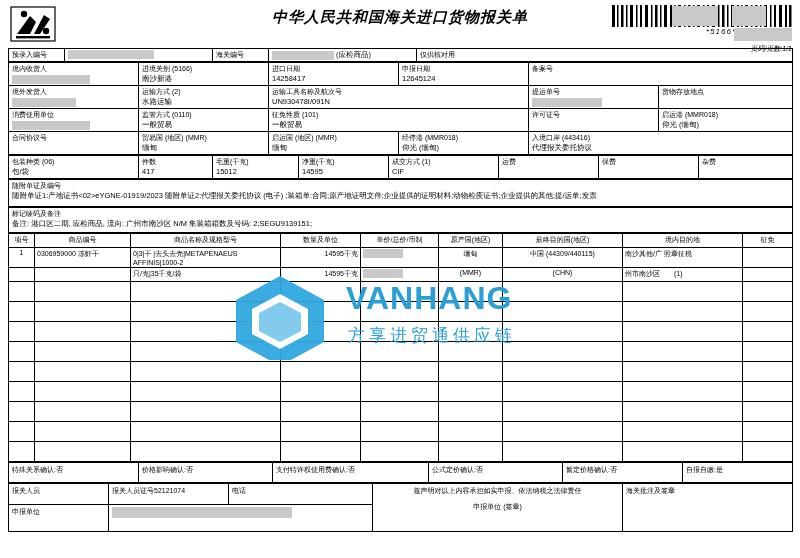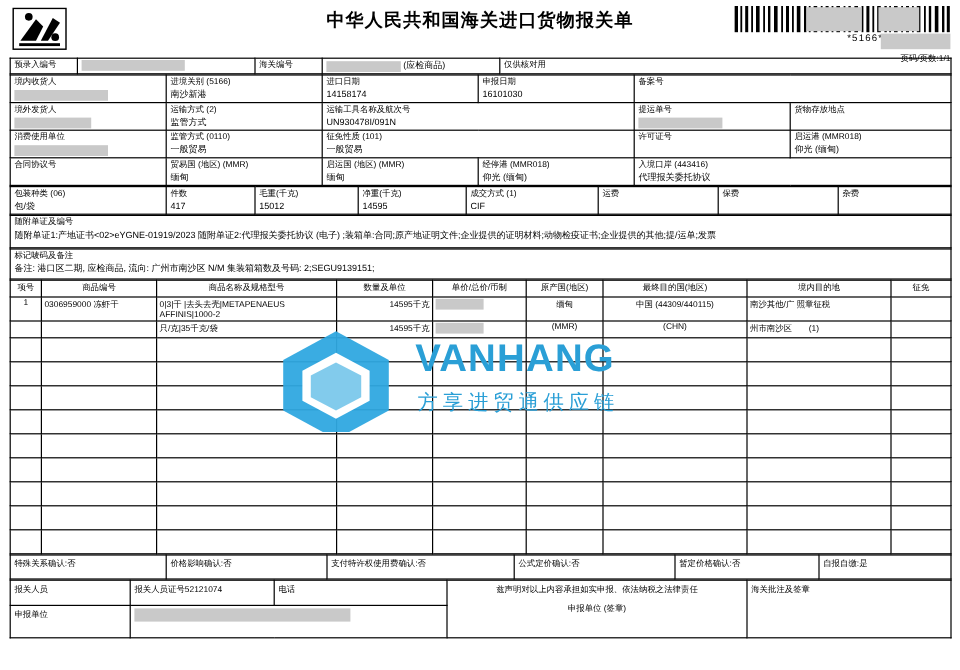--- a/index.html
+++ b/index.html
@@ -19,20 +19,21 @@
   .page {
     position: relative;
     width: 800px;
     height: 558px;
   }
 
   
   .header {
     position: relative;
     height: 48px;
+    font-style: italic;
   }
   .logo {
     position: absolute;
     left: 10px;
     top: 6px;
     width: 46px;
     height: 36px;
   }
   .doc-title {
     position: absolute;
@@ -265,40 +266,40 @@
       <td class="cell-2line">
         <div class="lbl">境内收货人</div>
         <div class="val"><span class="bar" style="width:78px"></span></div>
       </td>
       <td class="cell-2line">
         <div class="lbl">进境关别 (5166)</div>
         <div class="val">南沙新港</div>
       </td>
       <td class="cell-2line">
         <div class="lbl">进口日期</div>
-        <div class="val">14158174</div>
+        <div class="val">14258417</div>
       </td>
       <td class="cell-2line">
         <div class="lbl">申报日期</div>
-        <div class="val">16101030</div>
+        <div class="val">12645124</div>
       </td>
       <td class="cell-2line" colspan="2">
         <div class="lbl">备案号</div>
         <div class="val"></div>
       </td>
     </tr>
 
     <tr>
       <td class="cell-2line">
         <div class="lbl">境外发货人</div>
         <div class="val"><span class="bar" style="width:64px"></span></div>
       </td>
       <td class="cell-2line">
         <div class="lbl">运输方式 (2)</div>
-        <div class="val">监管方式</div>
+        <div class="val">水路运输</div>
       </td>
       <td class="cell-2line" colspan="2">
         <div class="lbl">运输工具名称及航次号</div>
         <div class="val">UN930478I/091N</div>
       </td>
       <td class="cell-2line">
         <div class="lbl">提运单号</div>
         <div class="val"><span class="bar" style="width:70px"></span></div>
       </td>
       <td class="cell-2line">

